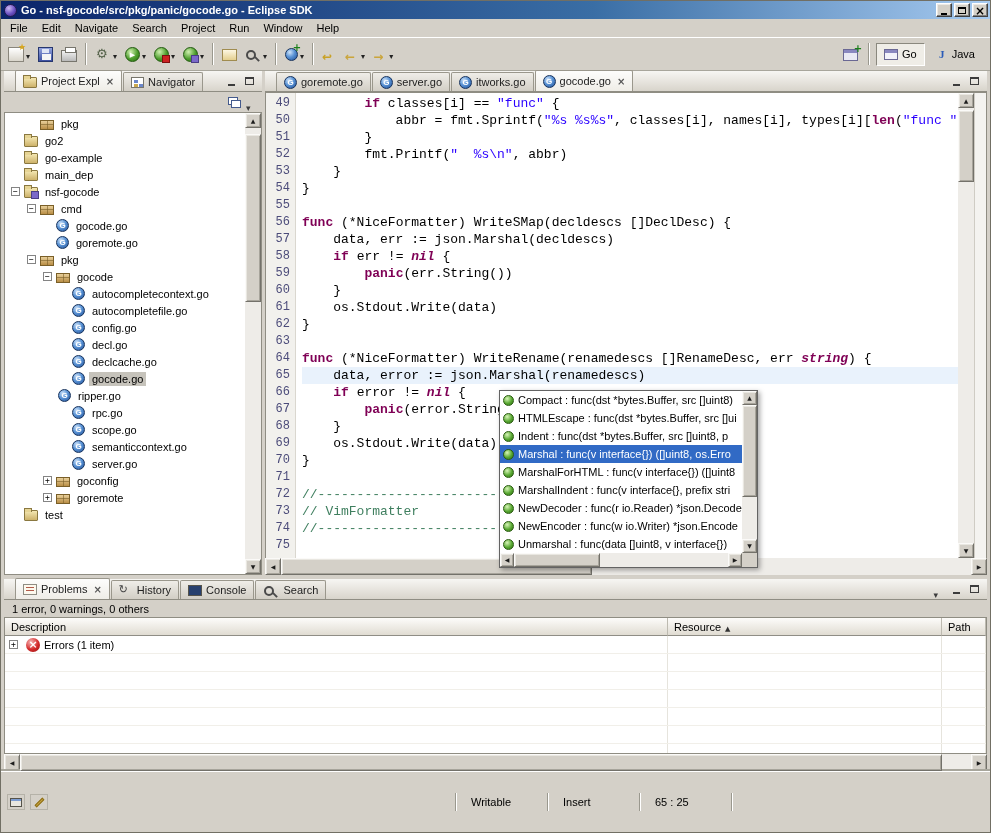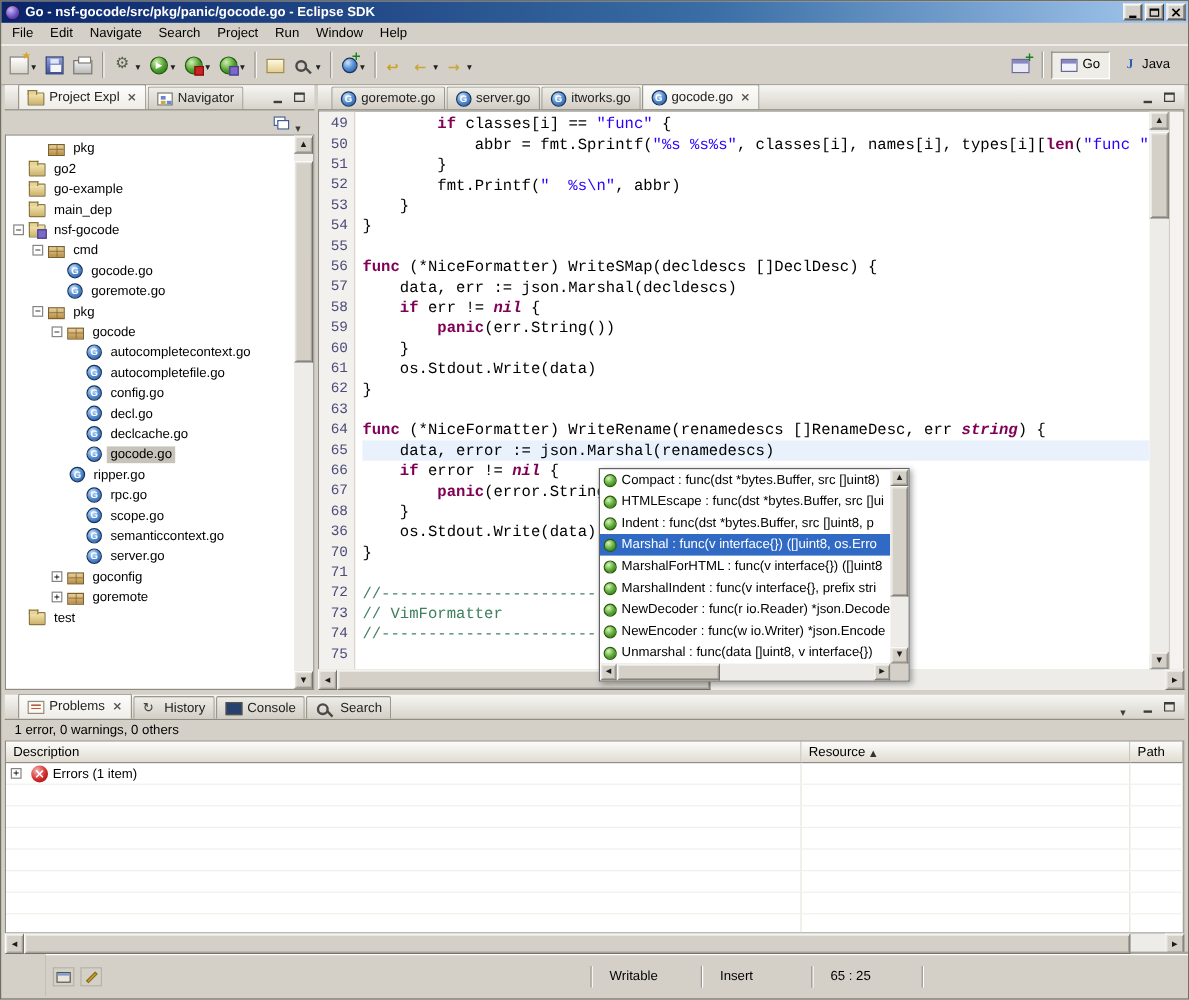--- a/index.html
+++ b/index.html
@@ -173,35 +173,35 @@
   .ac-item { height:18px; display:flex; align-items:center; gap:4px; padding:0 3px; font-size:11px; white-space:nowrap; overflow:hidden; }
   .ac-item.selected { background:#316ac5; color:#fff; }
   .ac-vscroll { background:#eeece8; display:flex; flex-direction:column; }
   .ac-vscroll .sb-btn { height:14px; }
   .ac-hscroll { background:#eeece8; display:flex; }
   .ac-hscroll .hsb-btn { width:14px; }
   .ac-corner { background:#d4d0c8; }
 
   
   .sash-h { height:4px; flex:none; }
-  .bottom-panel { height:216px; flex:none; display:flex; flex-direction:column; margin:0 3px; }
+  .bottom-panel { height:192px; flex:none; display:flex; flex-direction:column; margin:0 3px; }
   .summary { height:17px; flex:none; display:flex; align-items:center; padding-left:8px; font-size:11px; }
   .ptable { flex:1; display:flex; flex-direction:column; background:#fff; border:1px solid #8f8d83; overflow:hidden; }
   .ptable-header { height:18px; flex:none; display:flex; }
   .ph-cell { display:flex; align-items:center; padding:0 6px; font-size:11px;
     background:linear-gradient(#fdfcfa,#e0dcd2); border-right:1px solid #bdbab0; border-bottom:1px solid #8f8d85; }
   .sort-arrow::after { content:"▲"; font:7px/7px "DejaVu Sans",sans-serif; color:#333; margin-left:4px; }
   .ptable-body { flex:1; overflow:hidden; }
   .pt-row { height:18px; display:flex; border-bottom:1px solid #f1efe9; }
   .pt-cell { border-right:1px solid #e6e4dd; display:flex; align-items:center; gap:4px; padding:0 4px;
     font-size:11px; white-space:nowrap; overflow:hidden; }
 
   
   .statusbar { flex:1; display:flex; align-items:center; padding:0 6px; gap:5px; border-top:1px solid #fff;
-    box-shadow:0 -2px 0 #a8a69c;margin-left:37px; }
+    box-shadow:0 -2px 0 #a8a69c; }
   .trim-btn { width:18px; height:16px; display:flex; align-items:center; justify-content:center;
     border:1px solid #b5b2a8; background:#d4d0c8; }
   .status-fields { display:flex; align-items:center; margin-left:400px; }
   .status-sep { width:2px; height:18px; border-left:1px solid #9a988e; border-right:1px solid #fff; margin:0 2px; }
   .status-field { font-size:11px; color:#000; padding:0 12px; min-width:86px; }
 </style>
 </head>
 <body>
 
 <div class="window">
@@ -510,21 +510,21 @@
             <div class="lnum">59</div>
             <div class="lnum">60</div>
             <div class="lnum">61</div>
             <div class="lnum">62</div>
             <div class="lnum">63</div>
             <div class="lnum">64</div>
             <div class="lnum">65</div>
             <div class="lnum">66</div>
             <div class="lnum">67</div>
             <div class="lnum">68</div>
-            <div class="lnum">36</div>
+            <div class="lnum">69</div>
             <div class="lnum">70</div>
             <div class="lnum">71</div>
             <div class="lnum">72</div>
             <div class="lnum">73</div>
             <div class="lnum">74</div>
             <div class="lnum">75</div>
           </div>
         <div class="code">
             <div class="code-line"><span class="tok-pl">        </span><span class="tok-kw">if</span><span class="tok-pl"> classes[i] == </span><span class="tok-str">"func"</span><span class="tok-pl"> {</span></div>
             <div class="code-line"><span class="tok-pl">            abbr = fmt.Sprintf(</span><span class="tok-str">"%s %s%s"</span><span class="tok-pl">, classes[i], names[i], types[i][</span><span class="tok-kw">len</span><span class="tok-pl">(</span><span class="tok-str">"func "</span><span class="tok-pl">):])</span></div>

